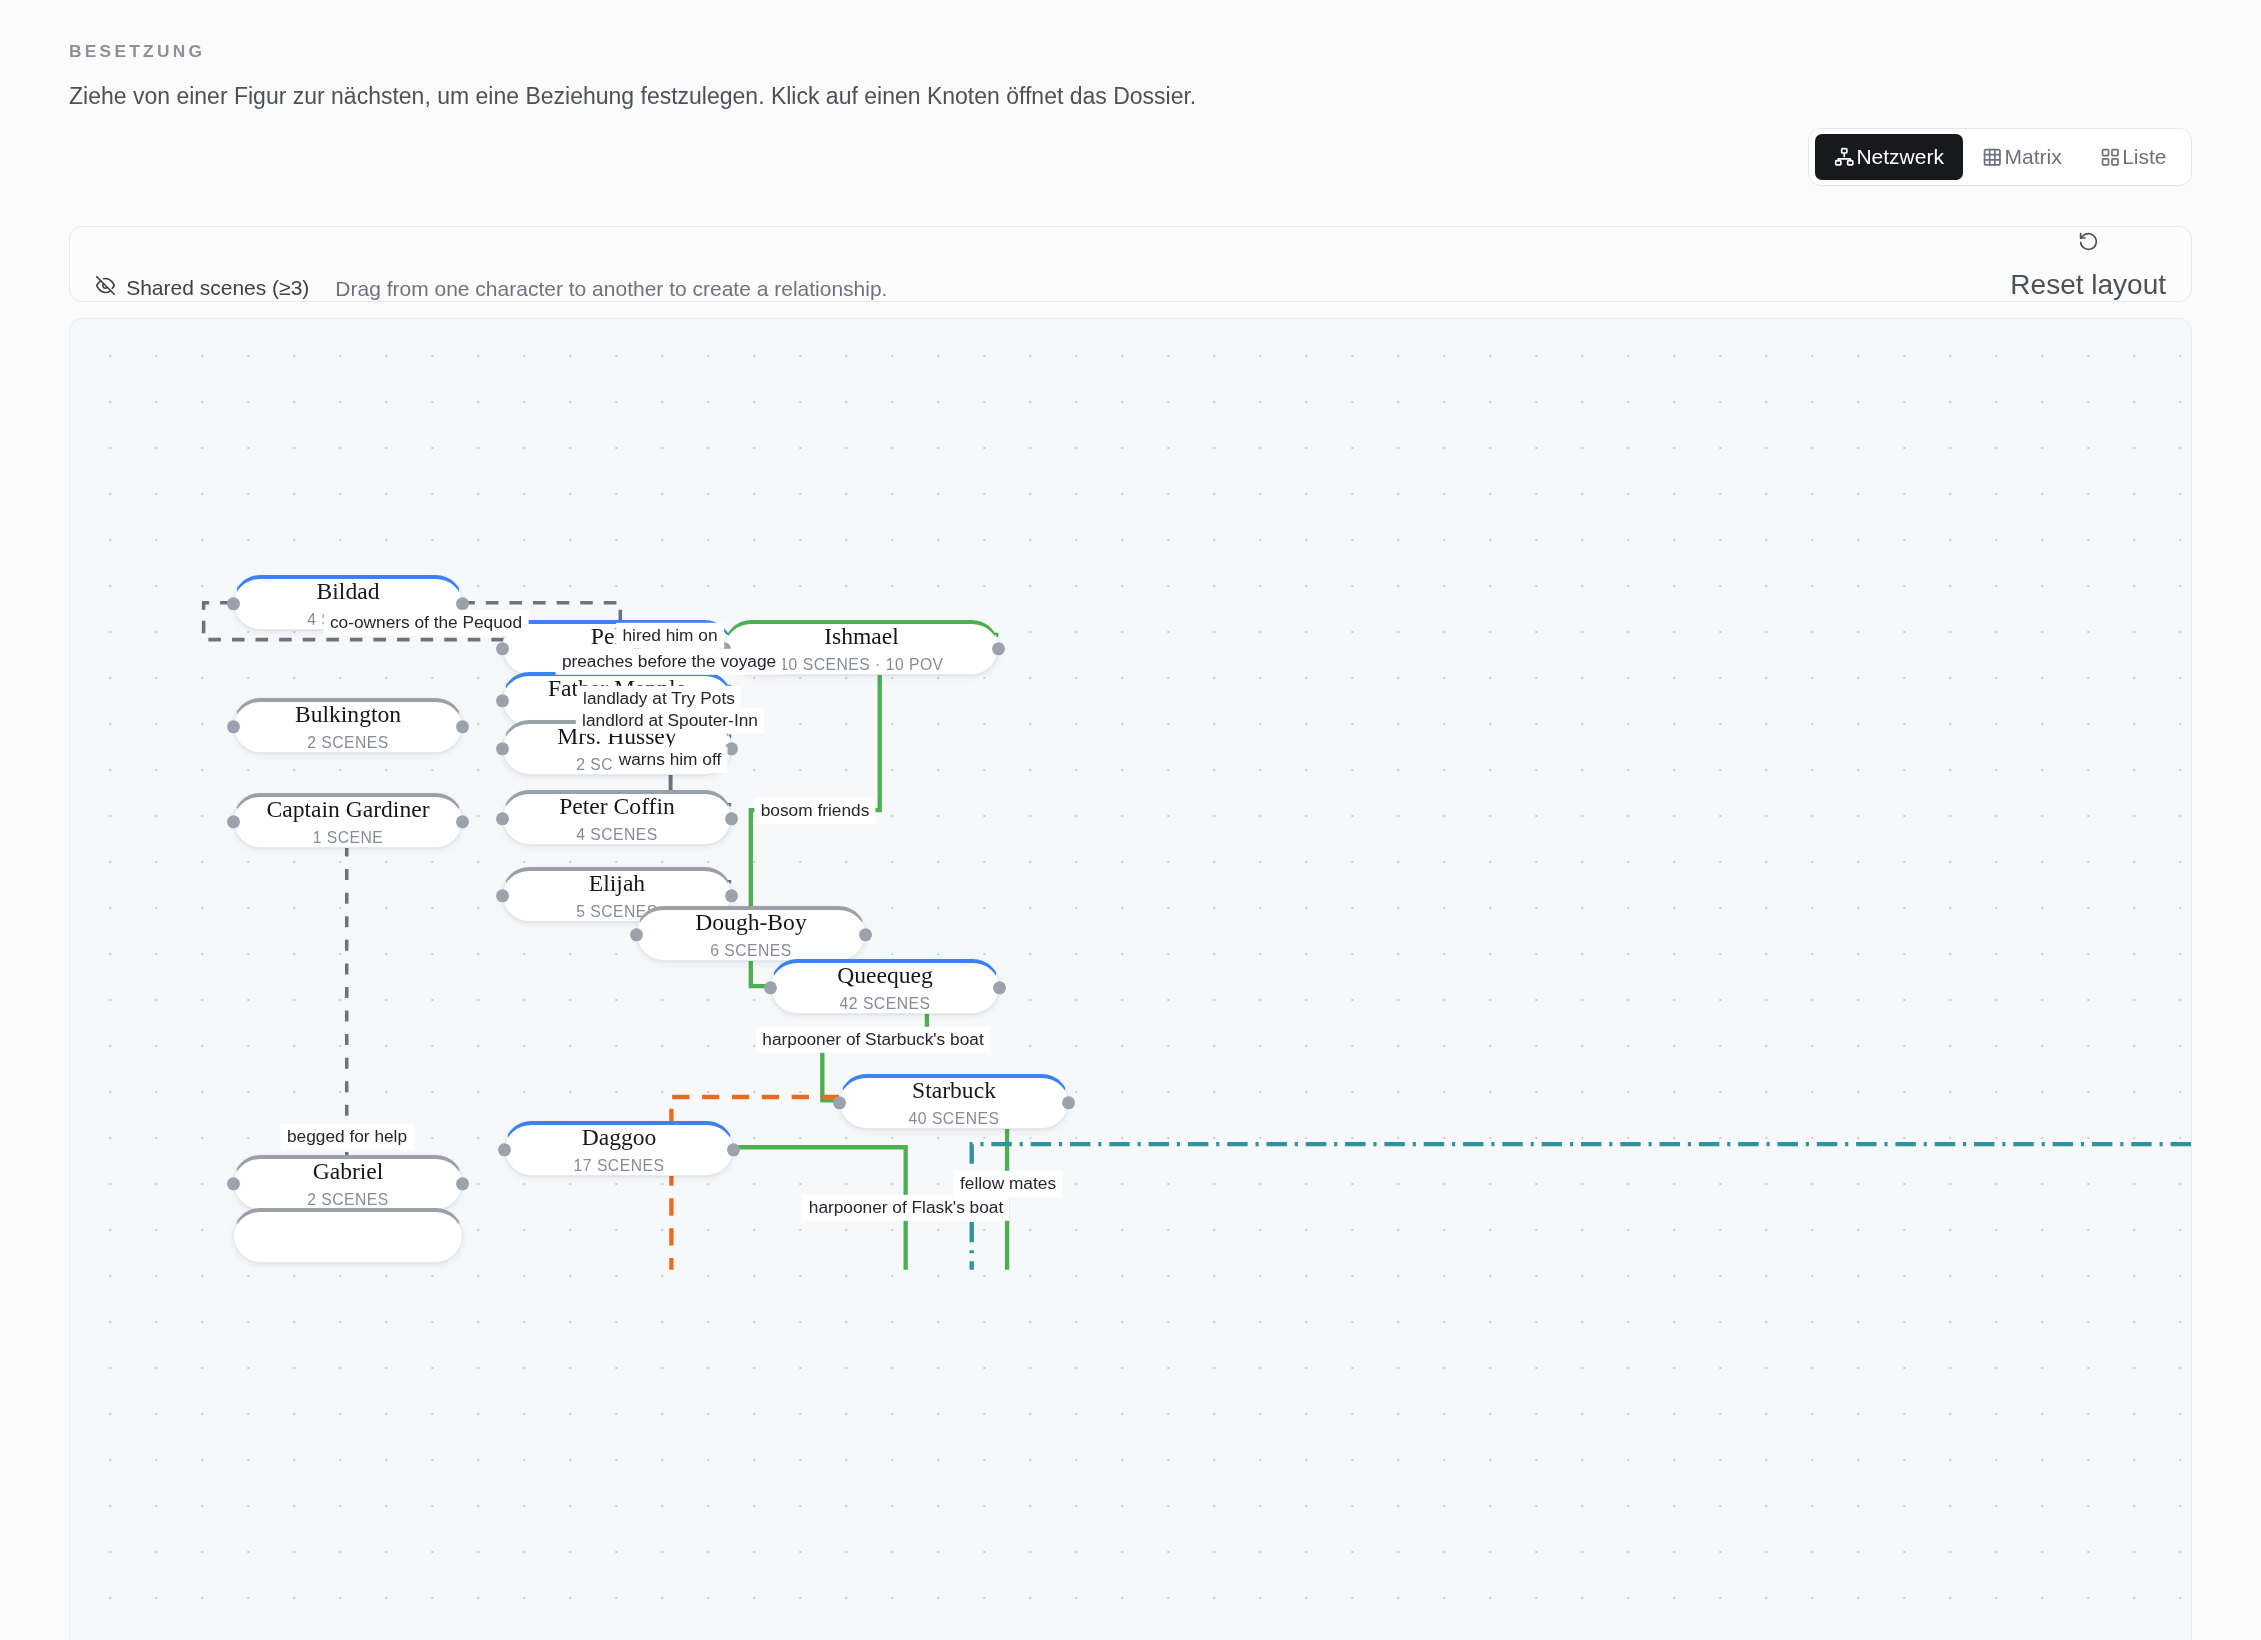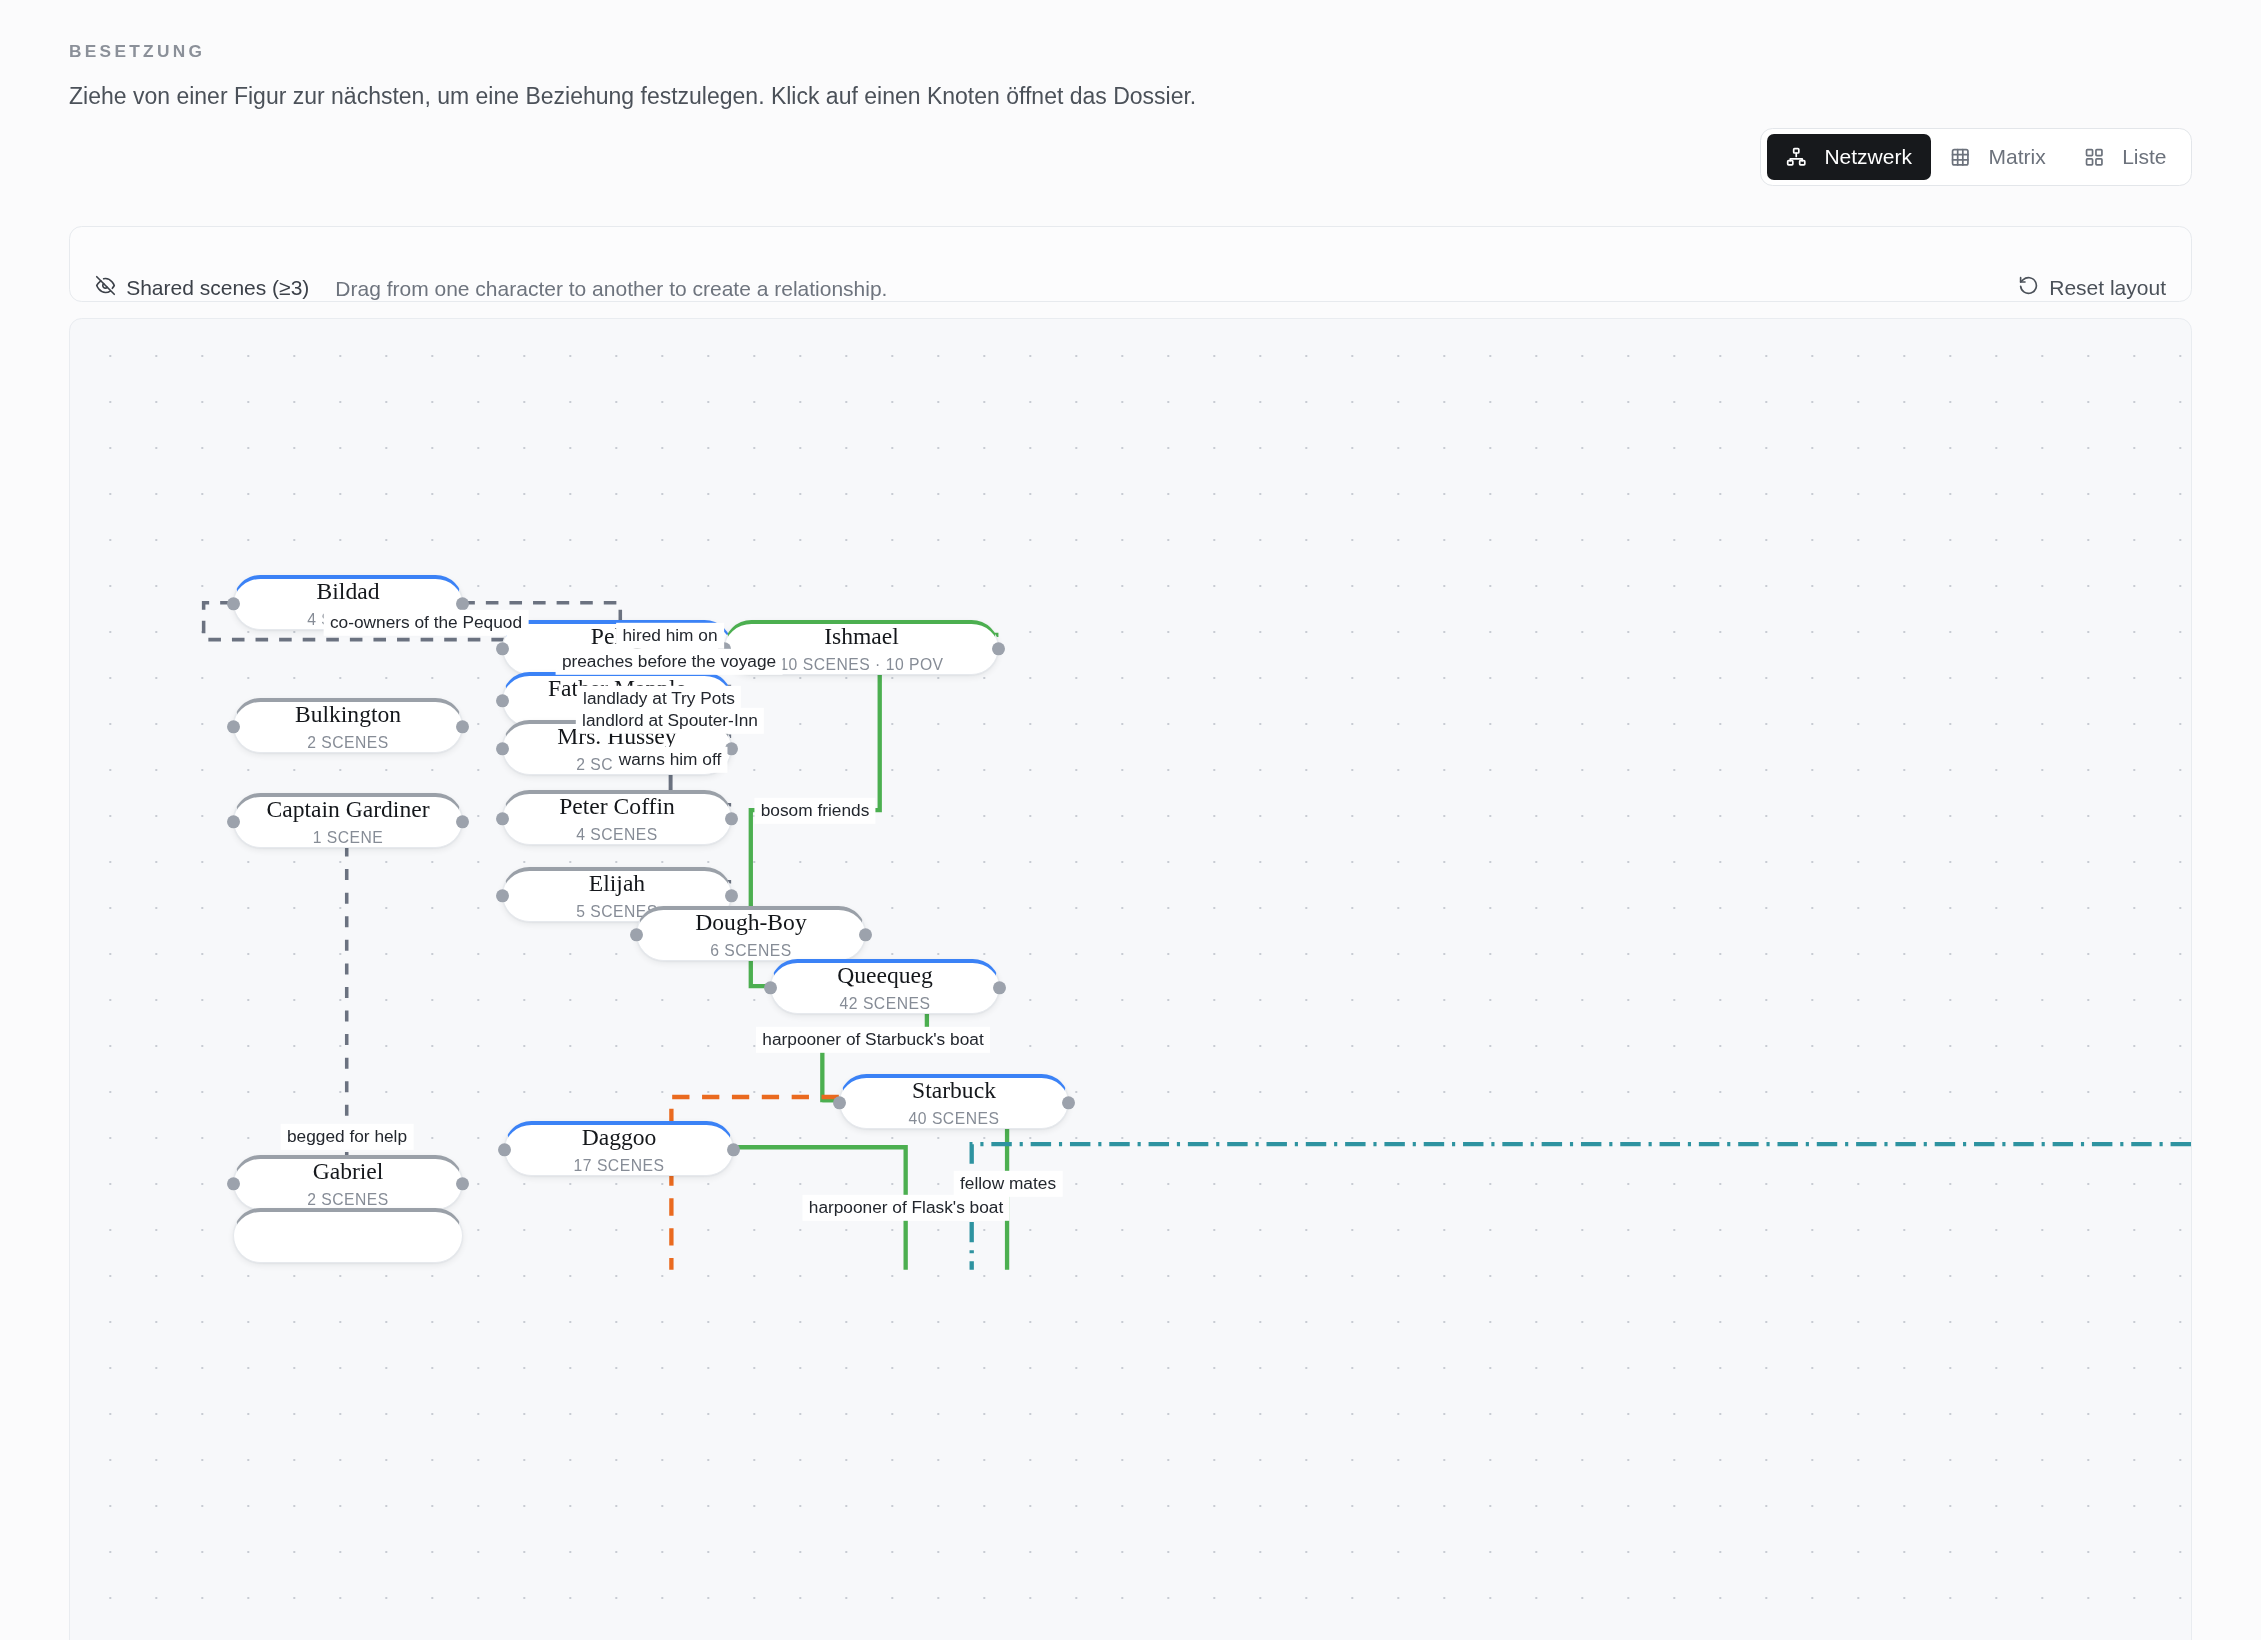--- a/index.html
+++ b/index.html
@@ -28,21 +28,21 @@
   }
 
   
   .view-switch {
     position: absolute; right: 69px; top: 128px;
     display: flex; align-items: center; gap: 0;
     border: 0.8px solid #e3e6ea; border-radius: 12.6px;
     background: #ffffff; padding: 5.5px; height: 58px;
   }
   .view-btn {
-    display: flex; align-items: center; gap: 18px;
+    display: flex; align-items: center; gap: 2px;
     height: 46px; padding: 4px 19px; border-radius: 7px;
     font-size: 21px; color: #6c727c; cursor: pointer; background: transparent;
     border: none; white-space: nowrap;
   }
   .view-btn.active { background: #17191c; color: #ffffff; }
   .view-btn svg { display: block; }
 
   
   .toolbar {
     position: absolute; left: 69px; top: 226px;
@@ -54,22 +54,22 @@
   .toolbar-chip {
     display: flex; align-items: center; gap: 10.2px;
     font-size: 21px; color: #3c4149; white-space: nowrap;
   }
   .toolbar-hint {
     margin-left: 26px; font-size: 21px; color: #6e747e; white-space: nowrap;
   }
   .toolbar-spacer { flex: 1; }
   .reset-btn {
     display: flex; align-items: center; gap: 10.2px;
-    font-size: 21px; color: #4b5159; cursor: pointer;
-    background: transparent; border: none; white-space: nowrap;
+    font-size: 28px; color: #4b5159; cursor: pointer;
+    background: transparent; border: none; white-space: nowrap; flex-direction: column;
   }
 
   
   .canvas {
     position: absolute; left: 69px; top: 318px;
     width: 2123px; height: 1323px;
     border: 0.8px solid #e9ecf0; border-top-left-radius: 12.6px;
     border-top-right-radius: 12.6px;
     background-color: #f7f8fa;
     background-image: radial-gradient(#c8ccd3 1.3px, transparent 1.3px);

